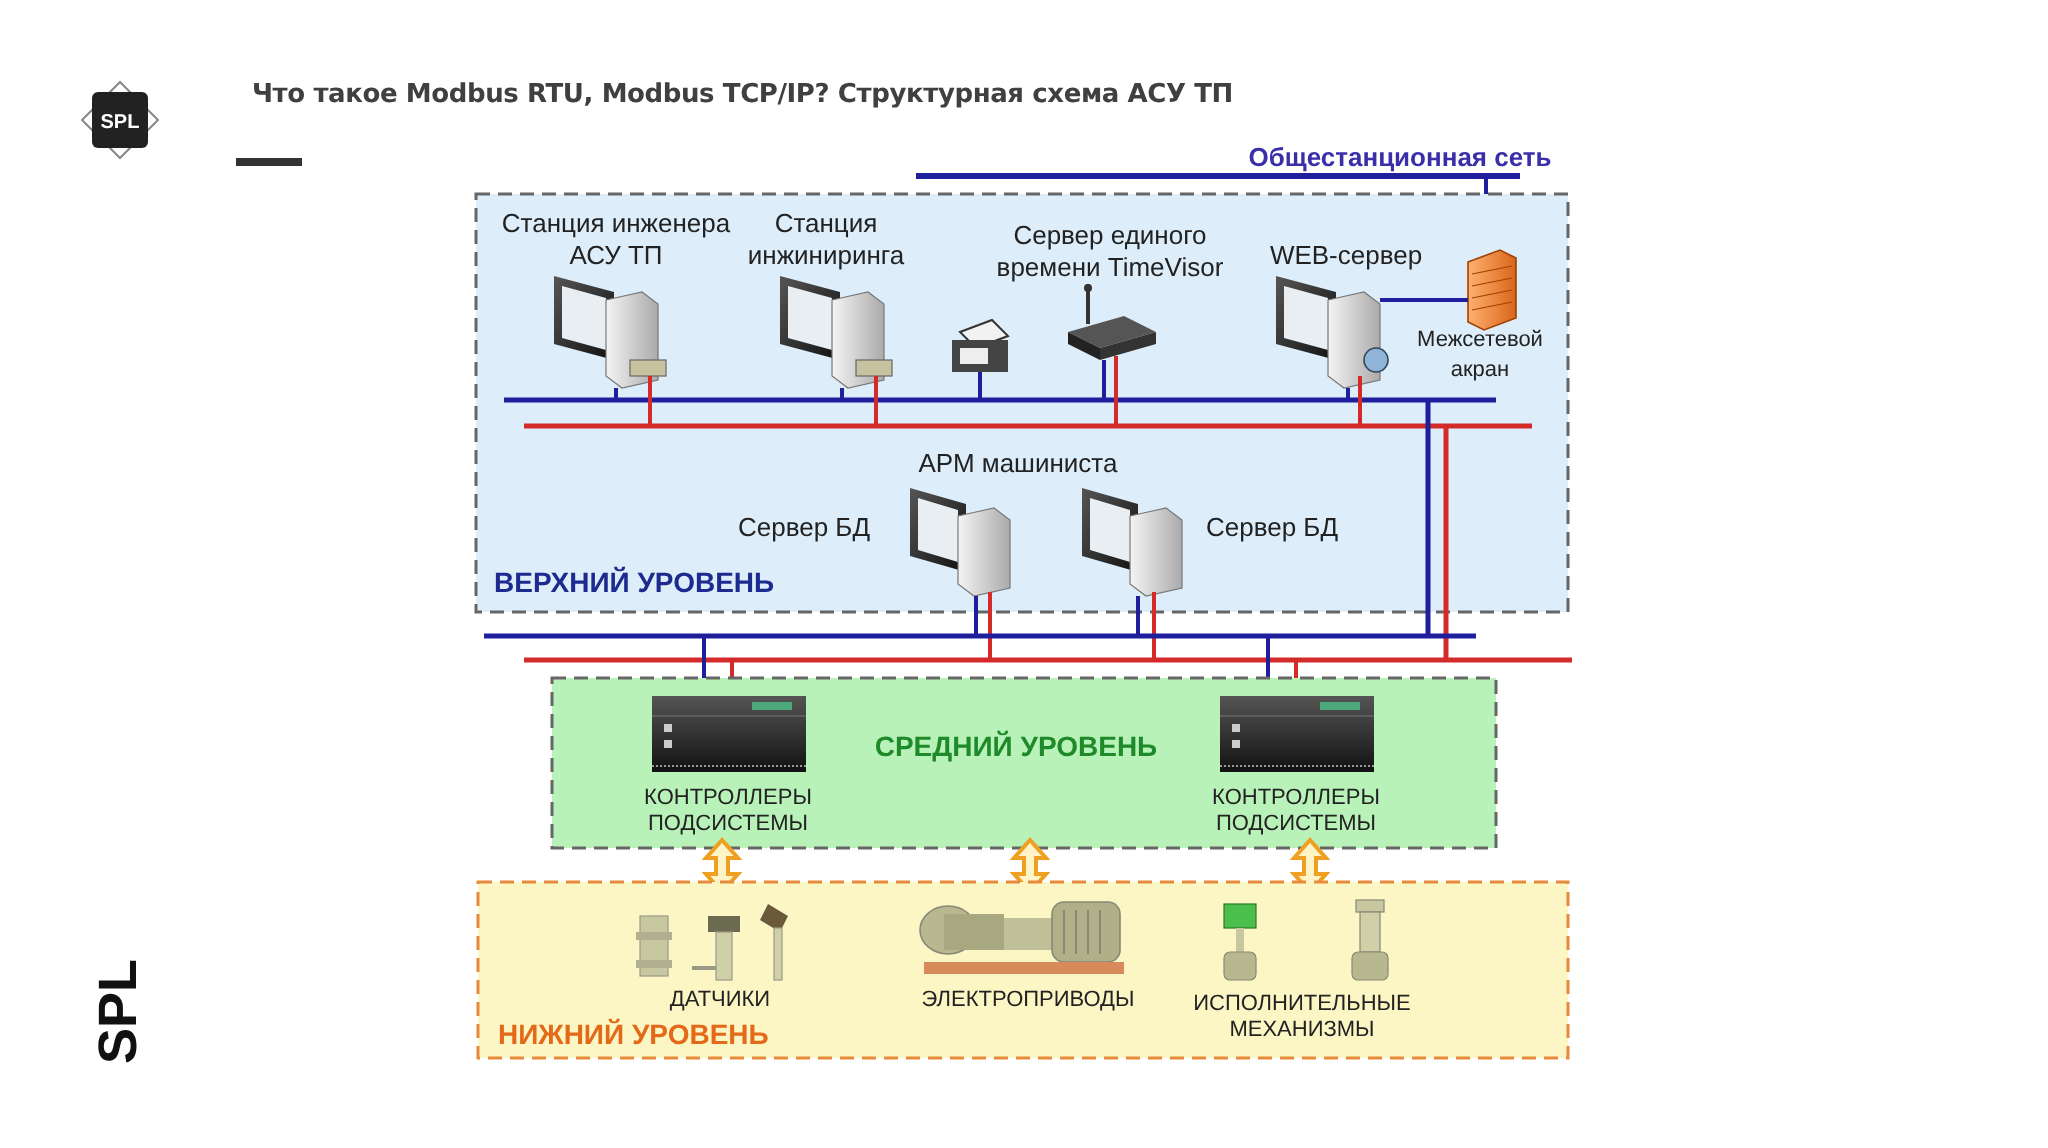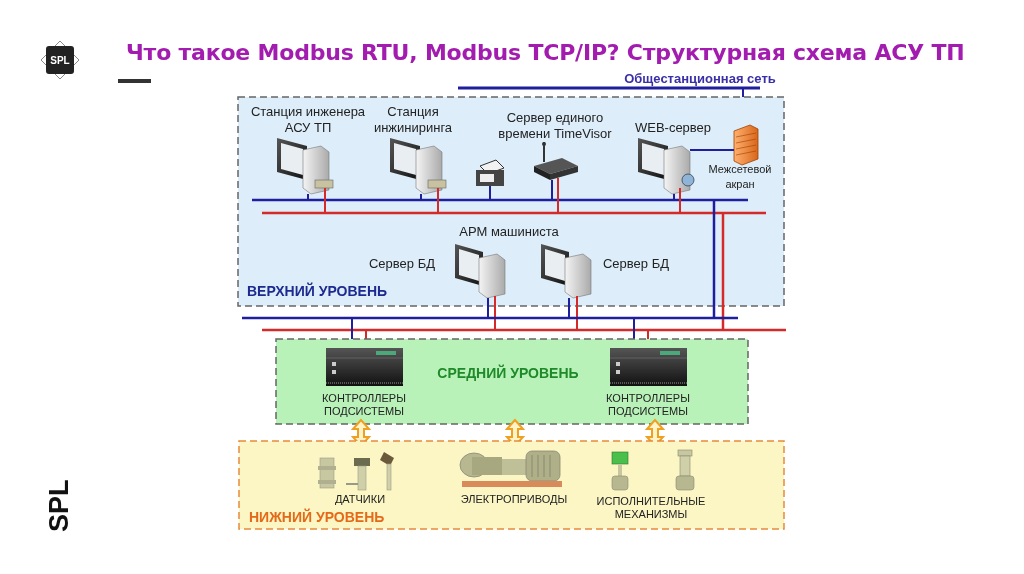--- a/index.html
+++ b/index.html
@@ -1,19 +1,19 @@
 <!DOCTYPE html>
 <html><head>
 <meta charset="utf-8">
 <style>
   html, body { margin:0; padding:0; background:#ffffff; }
   body { width:1024px; height:574px; position:relative; overflow:hidden; font-family:"Liberation Sans", sans-serif; }
   .abs { position:absolute; }
   #logo { left:40px; top:40px; width:40px; height:40px; }
-  #title { left:126px; top:40px; font-family:"DejaVu Sans", sans-serif; font-weight:bold; font-size:22px; color:#a21caf; white-space:nowrap; letter-spacing:-0.2px; }
+  #title { left:126px; top:40px; font-family:"DejaVu Sans", sans-serif; font-weight:bold; font-size:13px; color:#404040; white-space:nowrap; letter-spacing:-0.2px; }
   #title-underline { left:118px; top:79px; width:33px; height:4px; background:#333; }
   #side-label { left:38px; top:470px; width:60px; height:60px; }
   #side-label span { position:absolute; left:0; top:0; transform-origin:0 0; transform: translate(6px, 62px) rotate(-90deg); font-weight:bold; font-size:27px; color:#111; white-space:nowrap; }
   svg text { font-family:"Liberation Sans", sans-serif; }
   .lbl { font-size:13px; fill:#222; }
   .lbl-s { font-size:11px; fill:#222; }
 </style>
 </head>
 <body>
 

